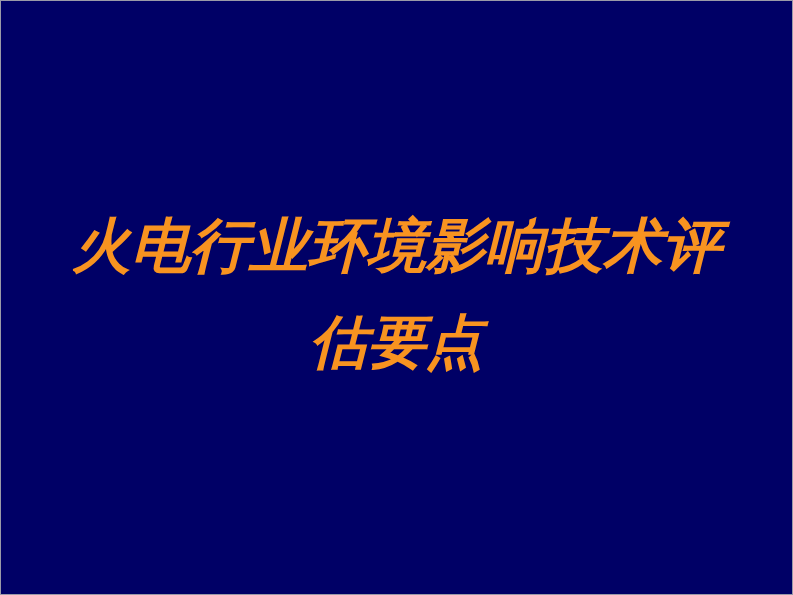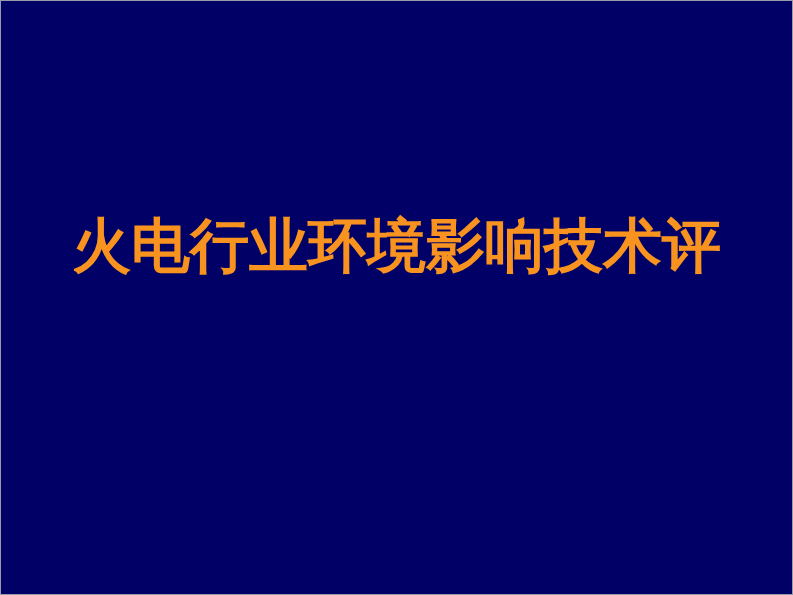--- a/index.html
+++ b/index.html
@@ -17,20 +17,21 @@
 
   
   #slide {
     position: relative;
     box-sizing: border-box;
     width: 793px;
     height: 595px;
     background: #000066;          
     border: 1px solid #9a9aa8;    
     overflow: hidden;
+    font-style: italic;
   }
 
   
   #title-block {
     position: absolute;
     left: 0;
     right: 0;
     top: 196px;
     text-align: center;
     user-select: none;
@@ -57,16 +58,17 @@
 </style>
 </head>
 <body>
 
 <div id="slide" style="background: rgb(0, 0, 102); border-color: rgb(154, 154, 168);">
 
   <div id="title-block">
 
     <span class="title-line line-1" id="title-line-1" style="color: rgb(248, 147, 32);">火电行业环境影响技术评</span>
 
+    <span class="title-line line-2" id="title-line-2" style="color: rgb(248, 147, 32);">估要点</span>
 
   </div>
 
 </div>
 
 </body></html>

